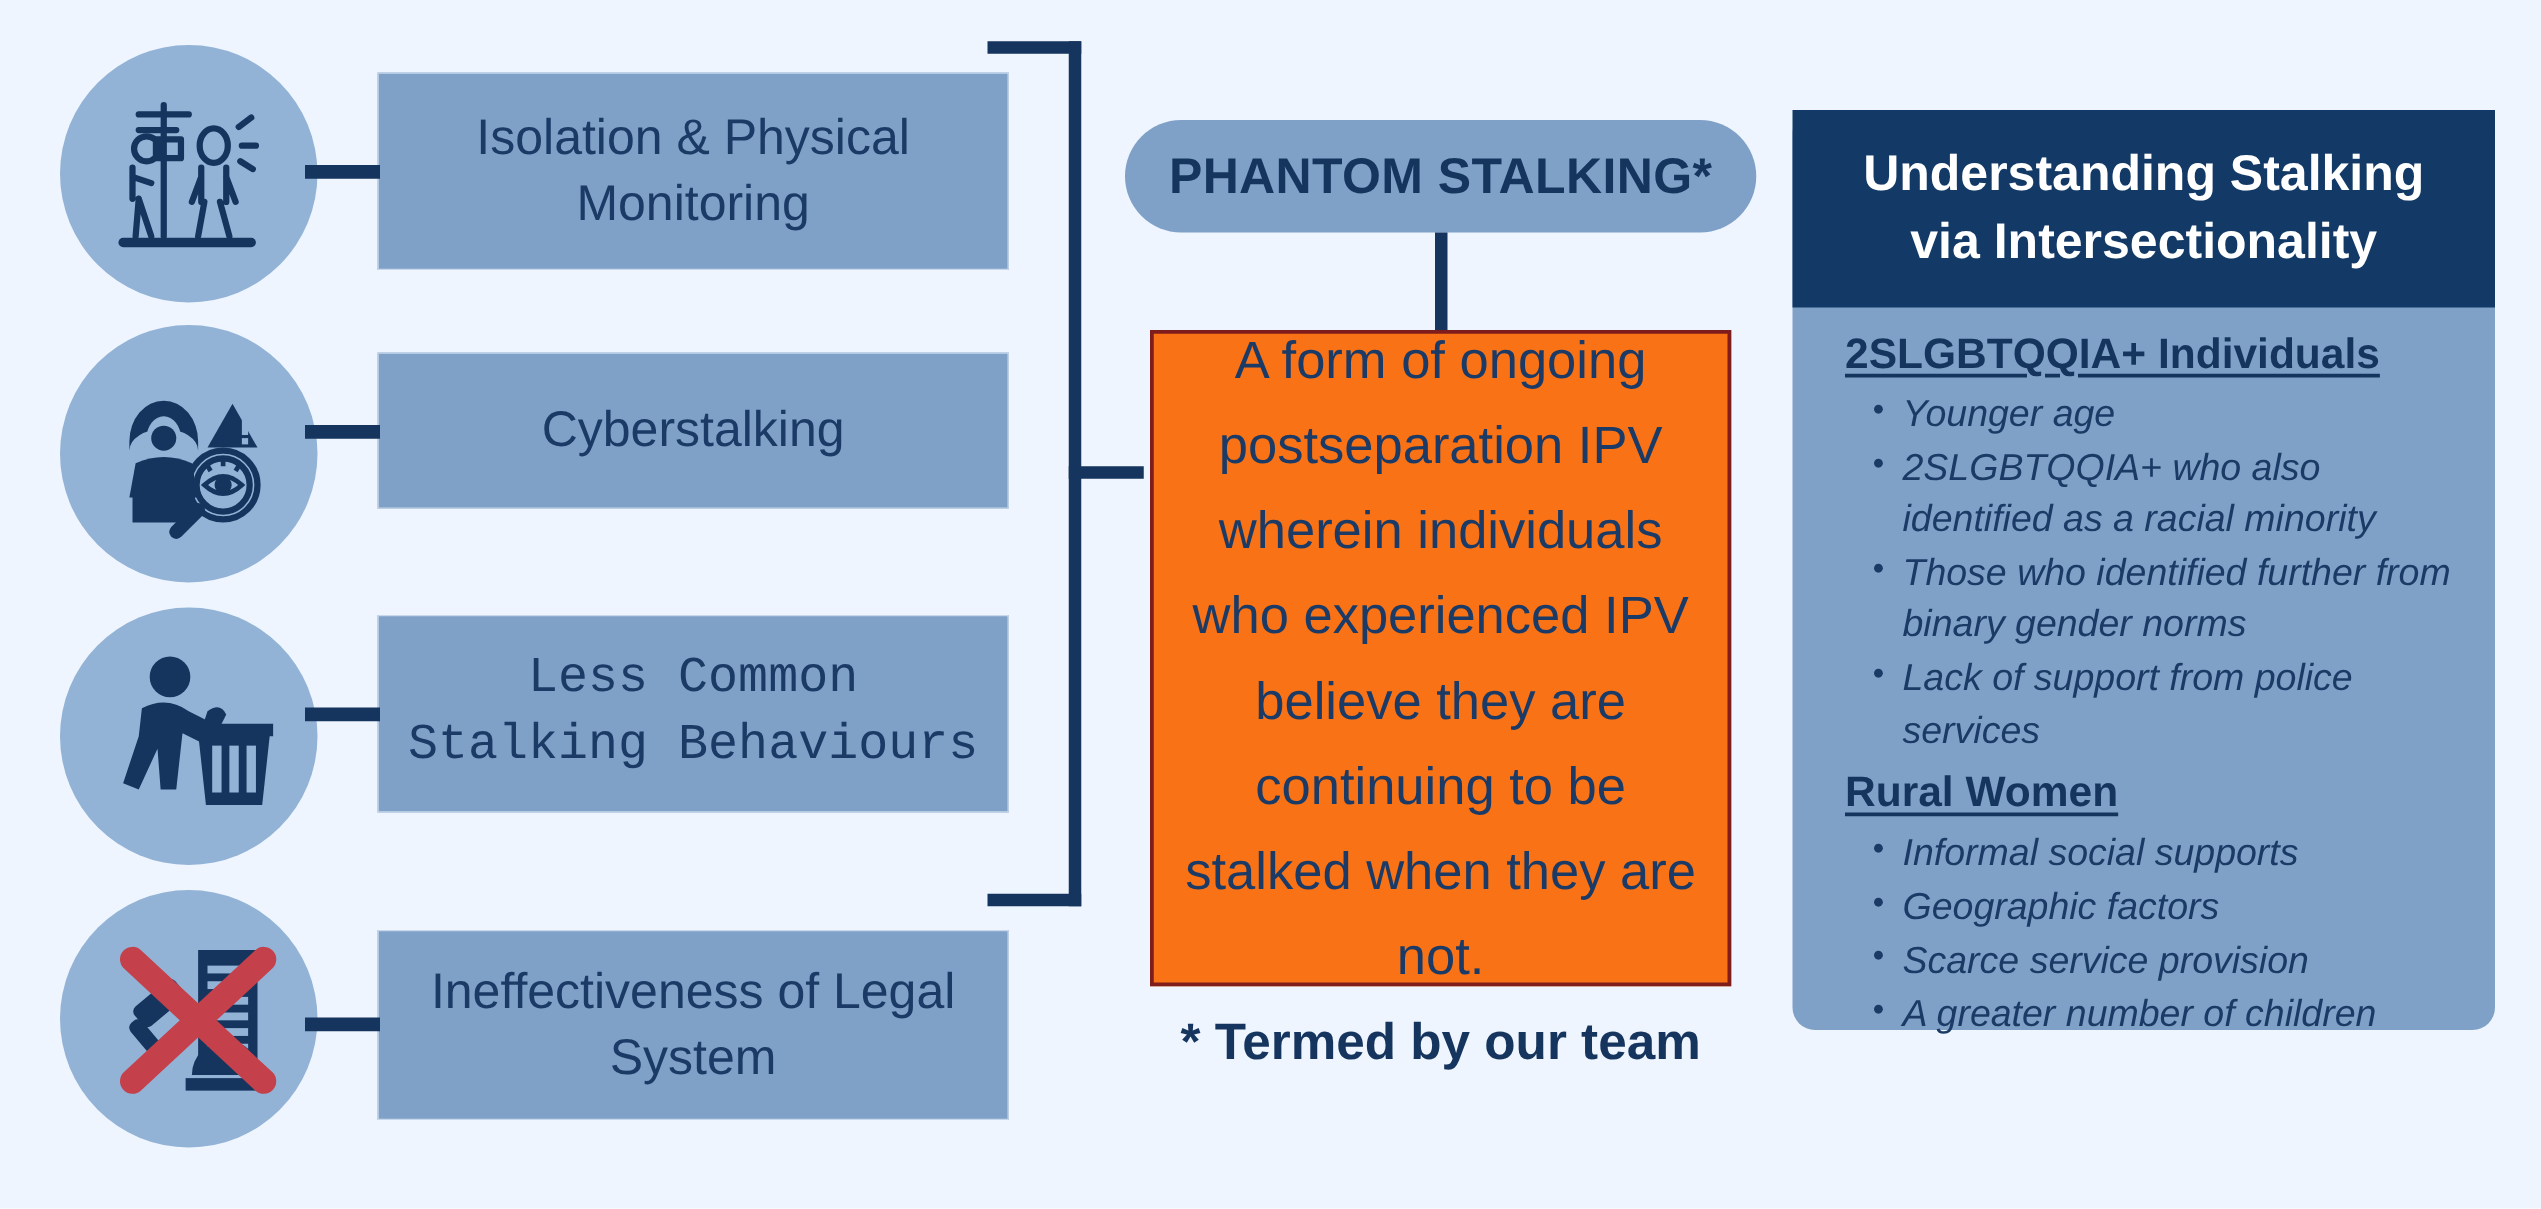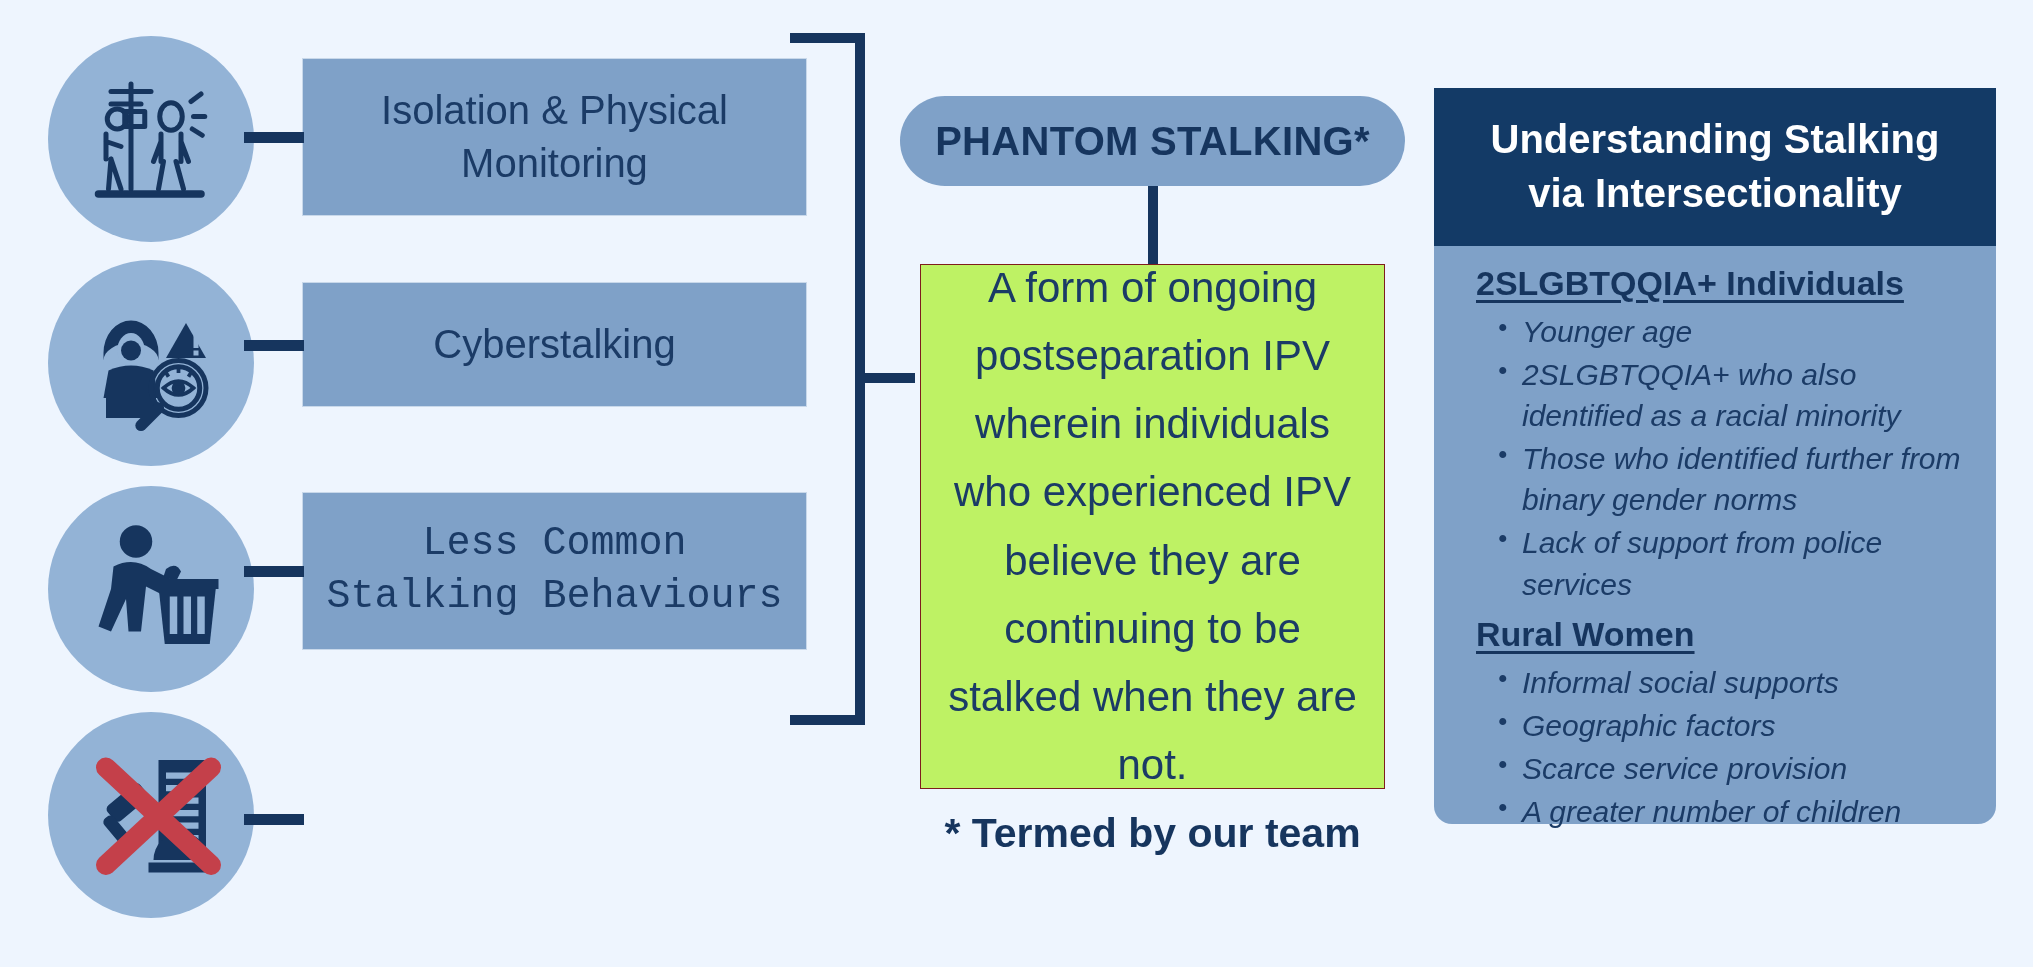--- a/index.html
+++ b/index.html
@@ -78,22 +78,22 @@
     font-size: 40px;
     letter-spacing: 0.3px;
   }
   .stem {
     position: absolute;
     width: 10px;
     background: #16355e;
   }
   .def-box {
     position: absolute;
-    background: #bef264;
-    border: 1px solid #7f1d1d;
+    background: #f97316;
+    border: 3px solid #7f1d1d;
     display: flex;
     align-items: center;
     justify-content: center;
     text-align: center;
     color: #1b3b66;
     font-size: 42px;
     line-height: 1.62;
     padding: 0 12px;
     box-sizing: border-box;
   }
@@ -263,20 +263,23 @@
         <path d="M62 96 a22 22 0 0 1 44 0 z"></path>
         <rect x="58" y="98" width="52" height="8"></rect>
       </g>
       <g stroke="#c4404a" stroke-width="16" stroke-linecap="round">
         <line x1="24" y1="22" x2="108" y2="100"></line>
         <line x1="108" y1="22" x2="24" y2="100"></line>
       </g>
     </svg>
   </div>
 
+  <div class="cat-box" style="left:302px; top:744px; width:505px; height:152px;">
+    <span>Ineffectiveness of Legal System</span>
+  </div>
   <div class="connector" style="left:244px; top:814px; width:60px;"></div>
 
   <div class="bracket-vert" style="left:855px; top:33px; height:692px;"></div>
   <div class="bracket-horz" style="left:790px; top:33px; width:75px;"></div>
   <div class="bracket-horz" style="left:790px; top:715px; width:75px;"></div>
   <div class="bracket-horz" style="left:855px; top:373px; width:60px;"></div>
 
   <div class="pill" style="left:900px; top:96px; width:505px; height:90px;">
     <span>PHANTOM STALKING*</span>
   </div>

